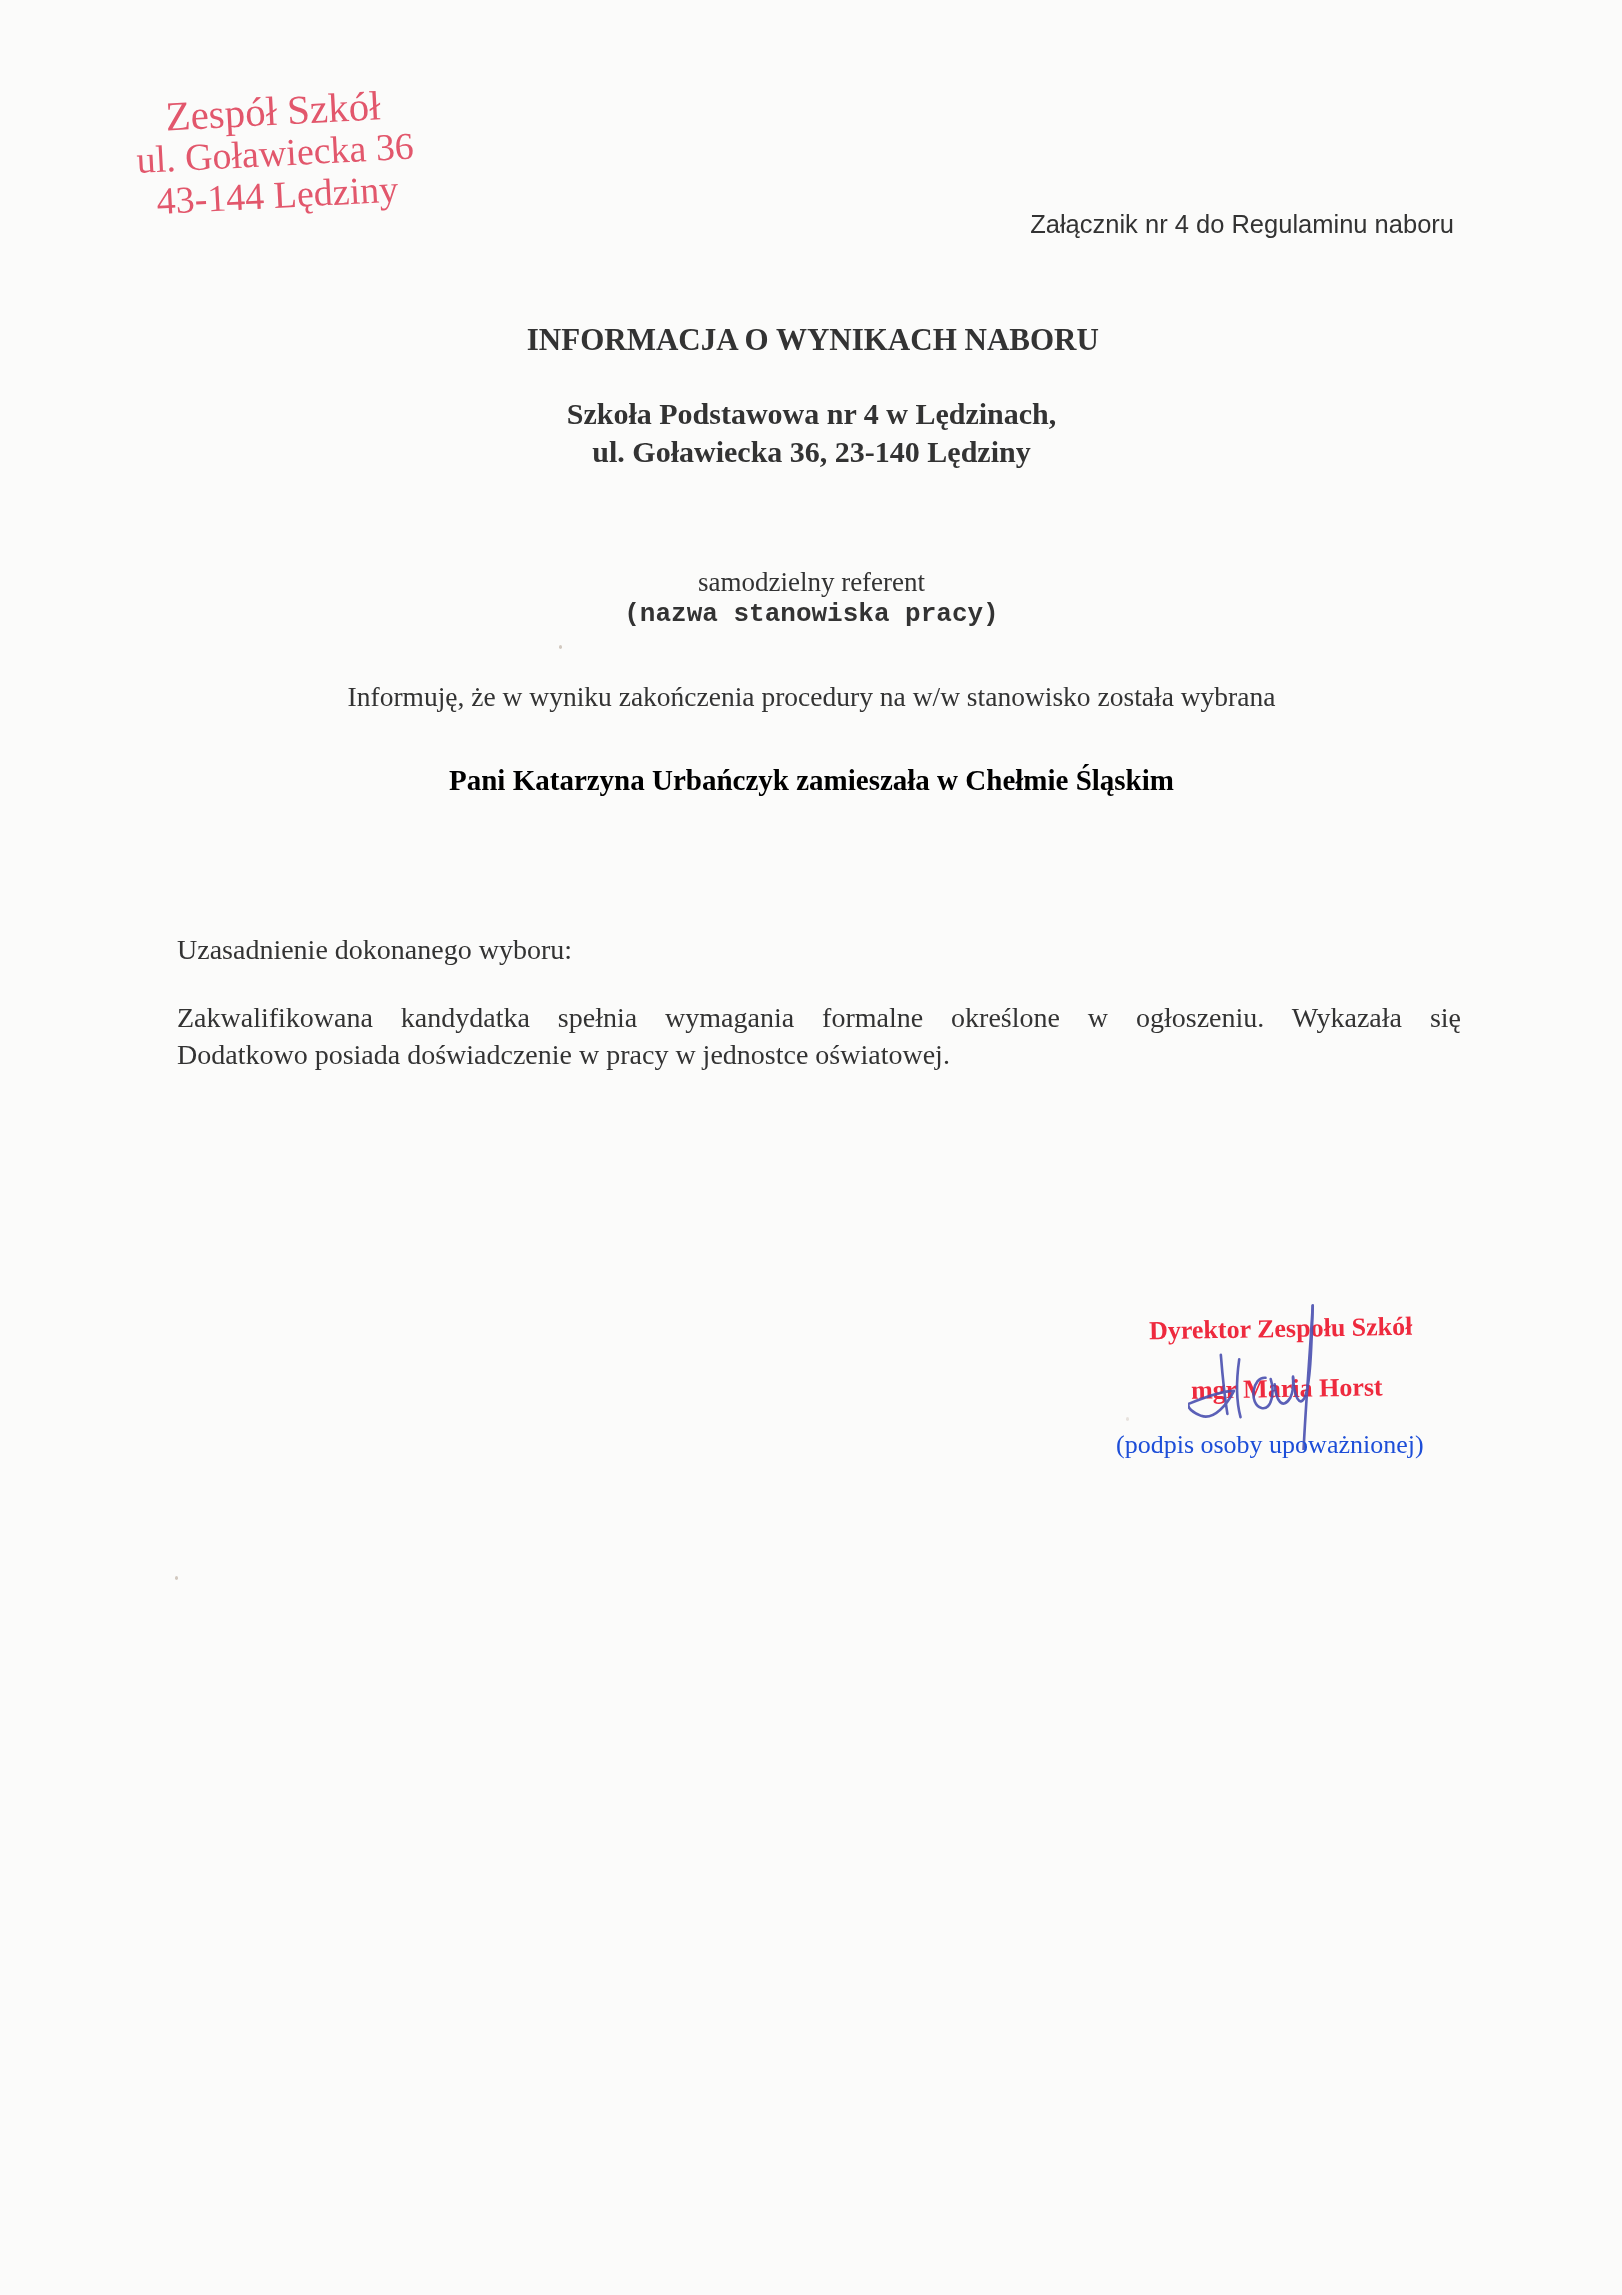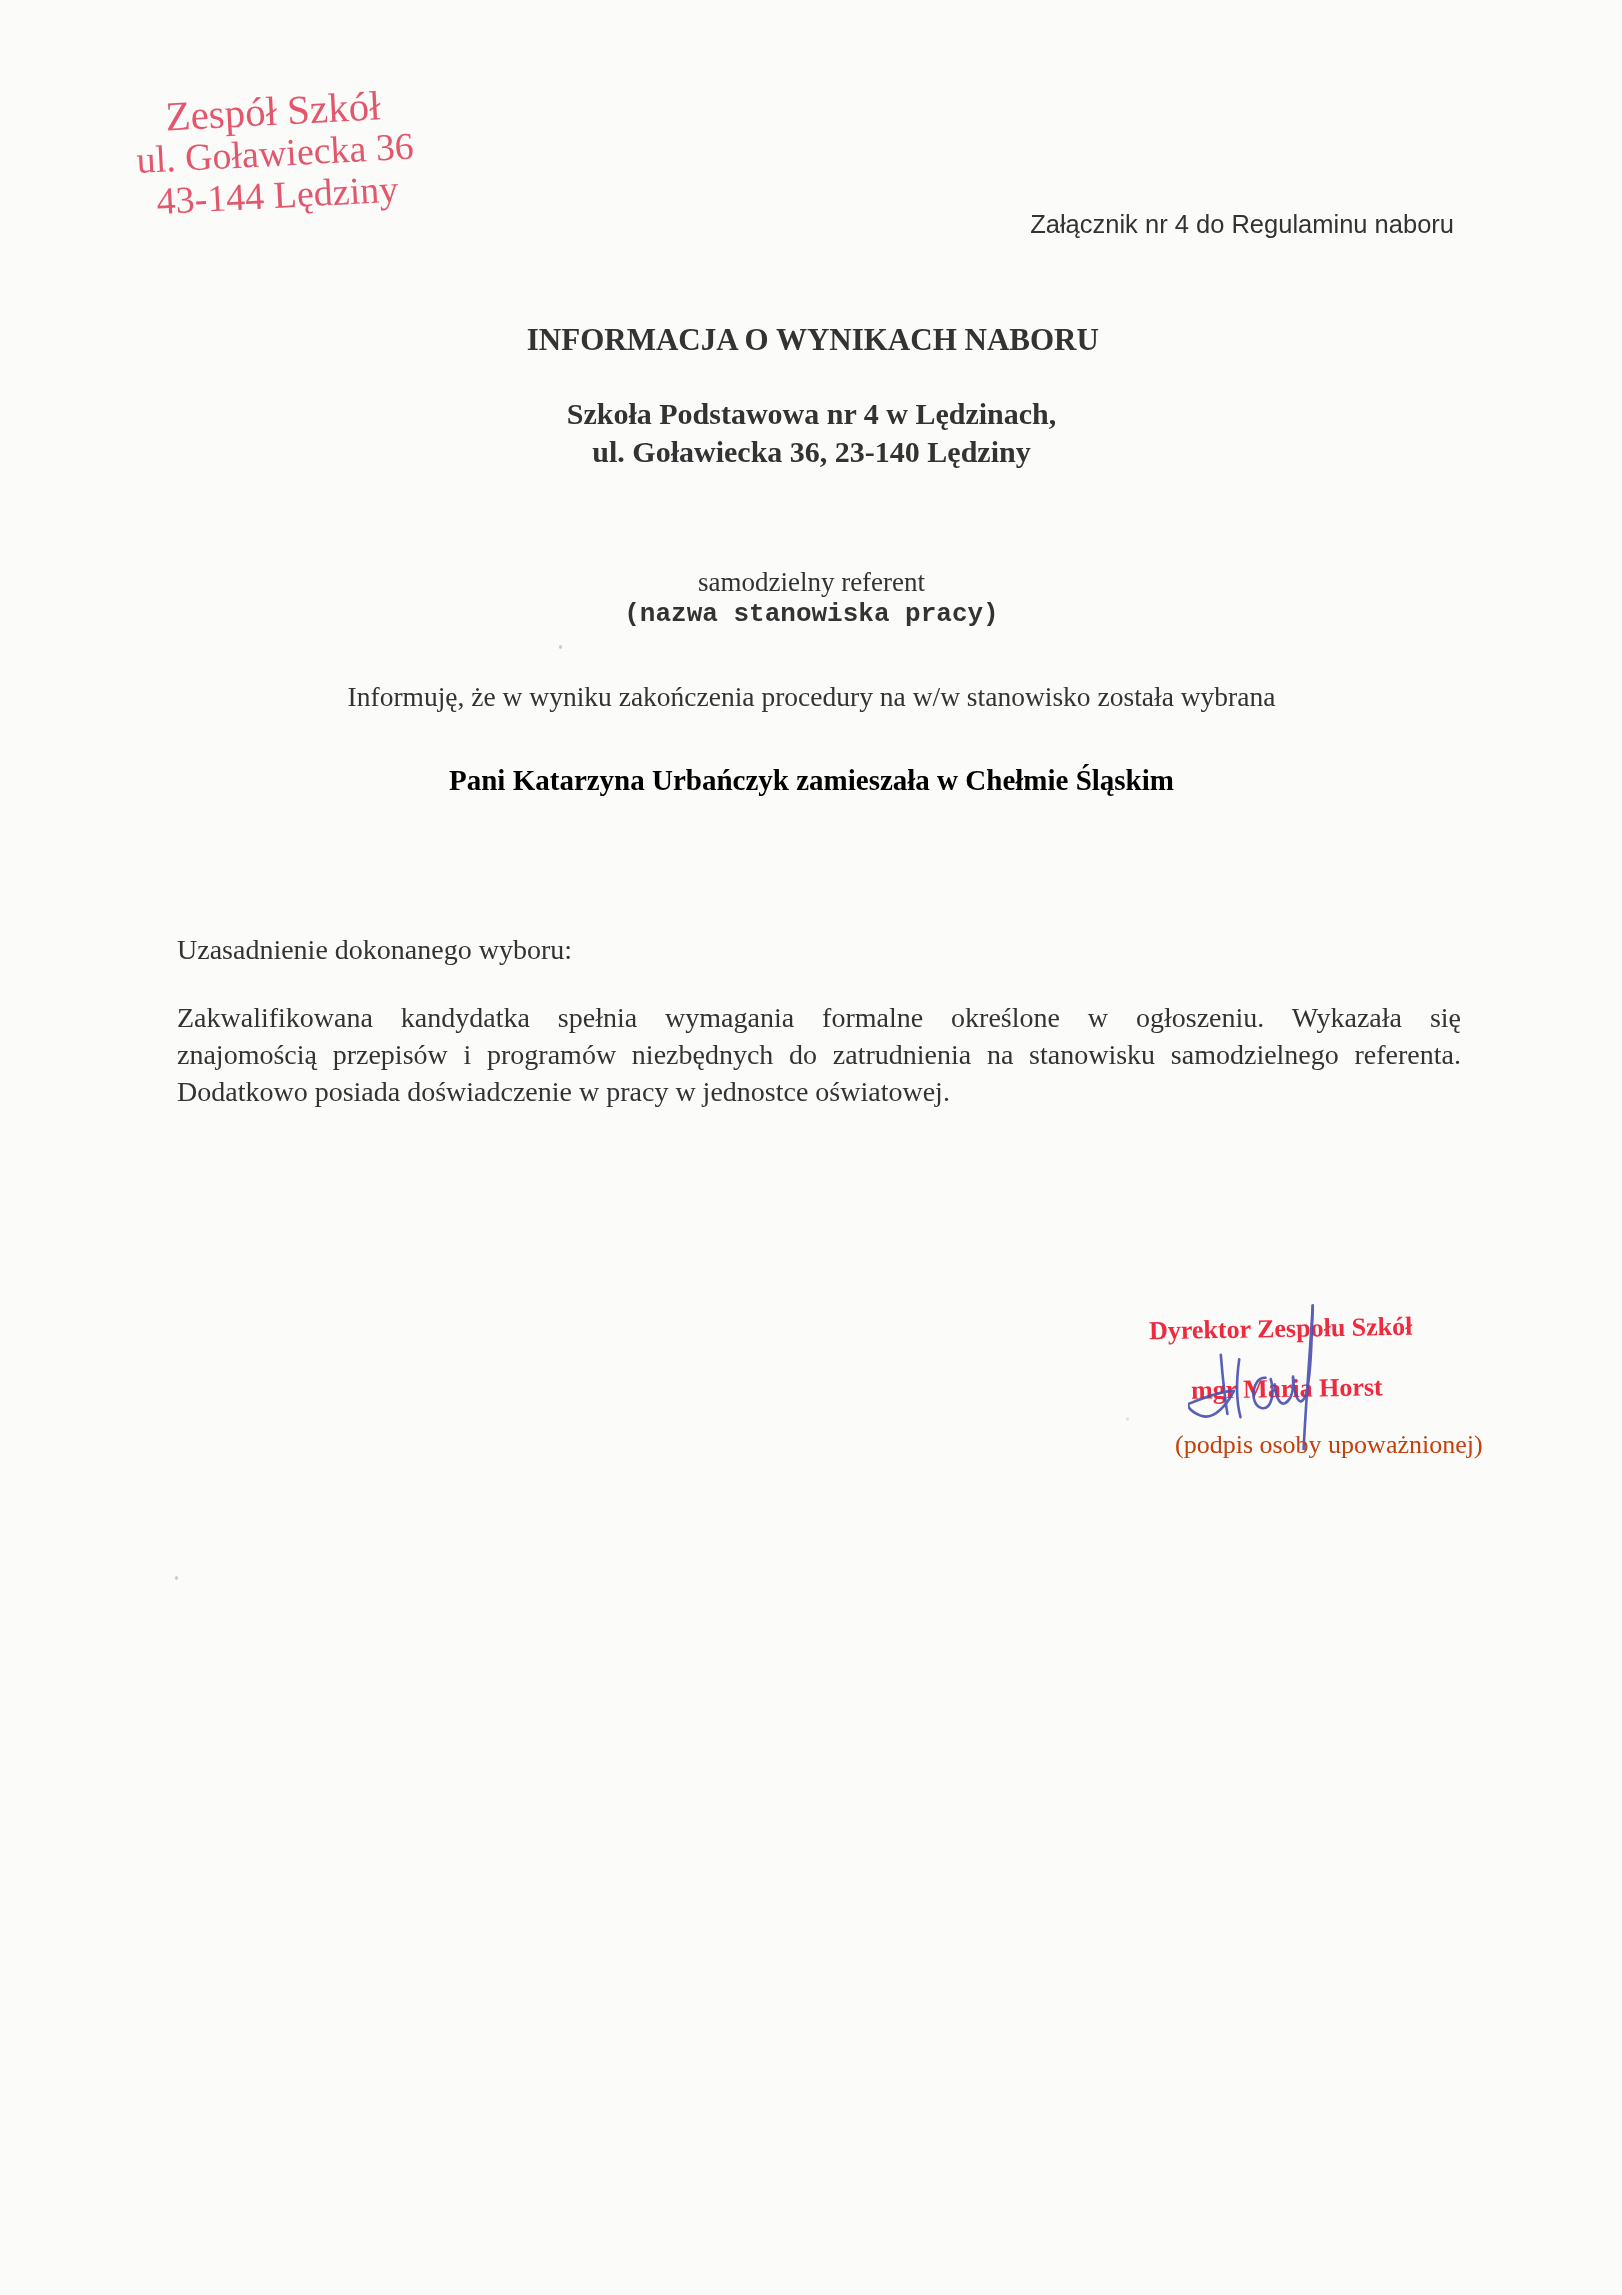--- a/index.html
+++ b/index.html
@@ -99,24 +99,24 @@
     .sig-name  { left: 1191px; top: 1374px; transform: rotate(-1deg); }
     .signature {
       position: absolute;
       left: 1188px;
       top: 1299px;
       width: 151px;
       height: 151px;
     }
     .sig-caption {
       position: absolute;
-      left: 1175px;
+      left: 1116px;
       top: 1430px;
       font-size: 26px;
-      color: #c2410c;
+      color: #1d4ed8;
     }
 
     
     .speck {
       position: absolute;
       width: 3.3px; height: 3.9px;
       border-radius: 50%;
       background: #b8a89a;
       opacity: 0.6;
     }
@@ -140,21 +140,20 @@
 
 <div class="center-block position">samodzielny referent</div>
 <div class="center-block position-note">(nazwa stanowiska pracy)</div>
 
 <div class="center-block inform">Informuję, że w wyniku zakończenia procedury na w/w stanowisko została wybrana</div>
 <div class="center-block person">Pani Katarzyna Urbańczyk zamieszała w Chełmie Śląskim</div>
 
 <div class="body-left justify-label">Uzasadnienie dokonanego wyboru:</div>
 <div class="body-left justification">
   <span class="line">Zakwalifikowana kandydatka spełnia wymagania formalne określone w ogłoszeniu. Wykazała się</span>
-  <span class="line">znajomością przepisów i programów niezbędnych do zatrudnienia na stanowisku samodzielnego referenta.</span>
   <span class="line last">Dodatkowo posiada doświadczenie w pracy w jednostce oświatowej.</span>
 </div>
 
 <div class="sig-stamp sig-title">Dyrektor Zespołu Szkół</div>
 <div class="sig-stamp sig-name">mgr Maria Horst</div>
 <svg class="signature" viewBox="0 0 230 230">
   <g fill="none" stroke="#4a50b0" stroke-width="4" stroke-linecap="round" stroke-linejoin="round" opacity="0.9">
     <path d="M50 85 C 52 110, 56 150, 60 175"></path>
     <path d="M78 92 C 74 120, 72 150, 80 180"></path>
     <path d="M0 160 C 25 150, 55 140, 70 140 C 60 160, 40 185, 20 178 C 5 172, 0 165, 0 160"></path>

